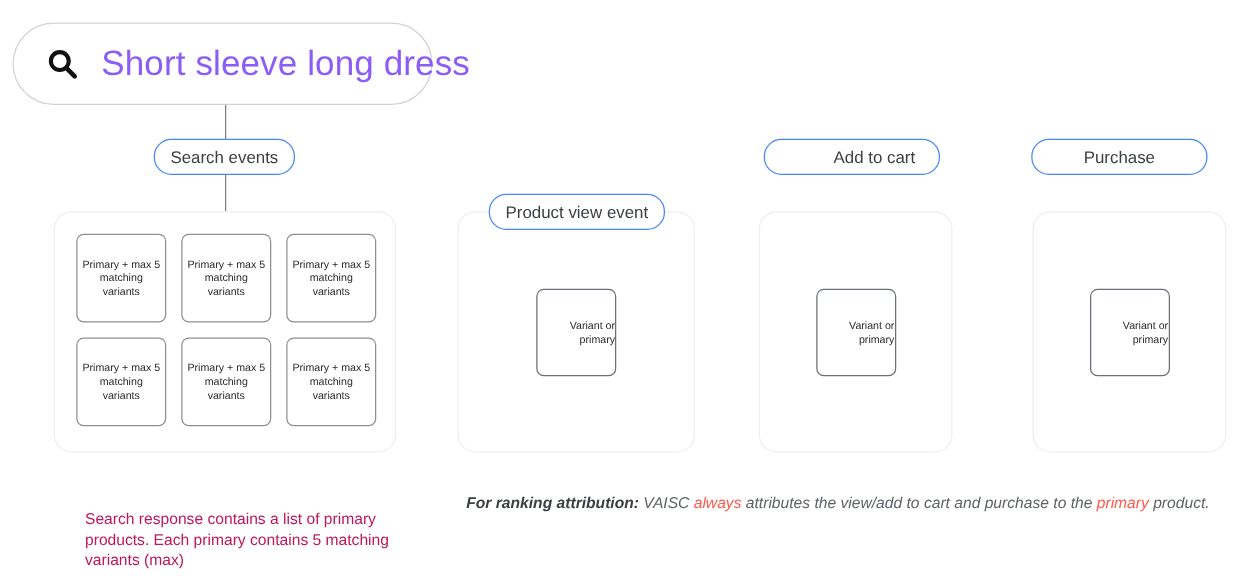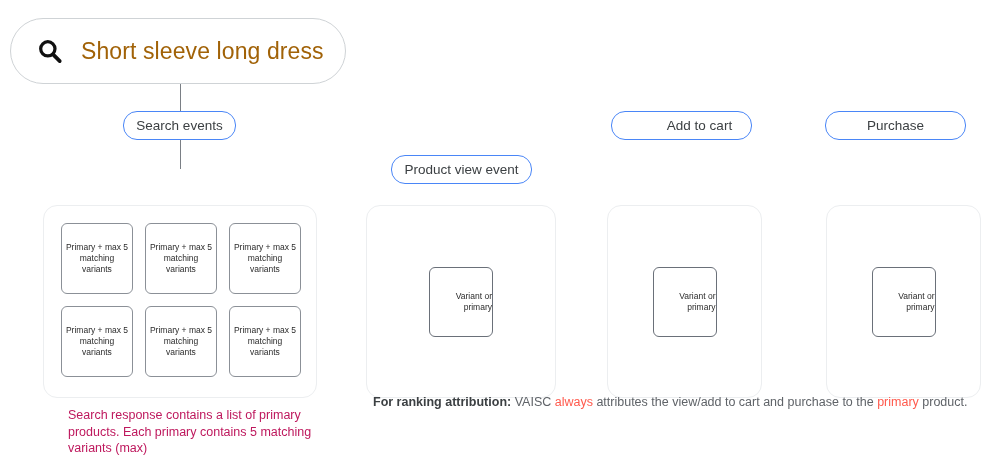--- a/index.html
+++ b/index.html
@@ -32,22 +32,22 @@
     padding-left: 26px;
   }
   .search-icon {
     width: 26px;
     height: 26px;
     flex: 0 0 auto;
     display: block;
   }
   .search-text {
     margin-left: 18px;
-    font-size: 23px;
-    color: #a16207;
+    font-size: 28px;
+    color: #8b5cf6;
     letter-spacing: .1px;
     white-space: nowrap;
   }
 
   
   .connector {
     position: absolute;
     left: 180px;
     top: 84px;
     width: 1px;
@@ -78,21 +78,20 @@
 
   
   .panel {
     position: absolute;
     top: 169px;
     height: 193px;
     box-sizing: border-box;
     border: 1px solid #eceef0;
     border-radius: 14px;
     background: #ffffff;
-    margin-top: 36px;
   }
   .panel.p1 { left: 43px; width: 274px; }
   .panel.p2 { left: 366px; width: 190px; }
   .panel.p3 { left: 607px; width: 155px; }
   .panel.p4 { left: 826px; width: 155px; }
 
   
   .card-grid {
     position: absolute;
     left: 17px;
@@ -152,21 +151,21 @@
   }
   .notes {
     position: absolute;
     left: 373px;
     top: 391px;
     width: 615px;
     font-size: 12.5px;
     line-height: 22px;
     color: #5f6368;
   }
-  .notes .row { white-space: nowrap; }
+  .notes .row { white-space: nowrap; font-style: italic; }
   .notes b { color: #3c4043; font-weight: 700; }
   .hl { color: #ff5a4d; }
 </style>
 </head>
 <body>
 
 <div class="search-bar">
   <svg class="search-icon" viewBox="0 0 24 24">
     <circle cx="10" cy="10" r="6.6" fill="none" stroke="#111111" stroke-width="3"></circle>
     <line x1="14.8" y1="15.1" x2="21" y2="21.3" stroke="#111111" stroke-width="3.4" stroke-linecap="round"></line>

